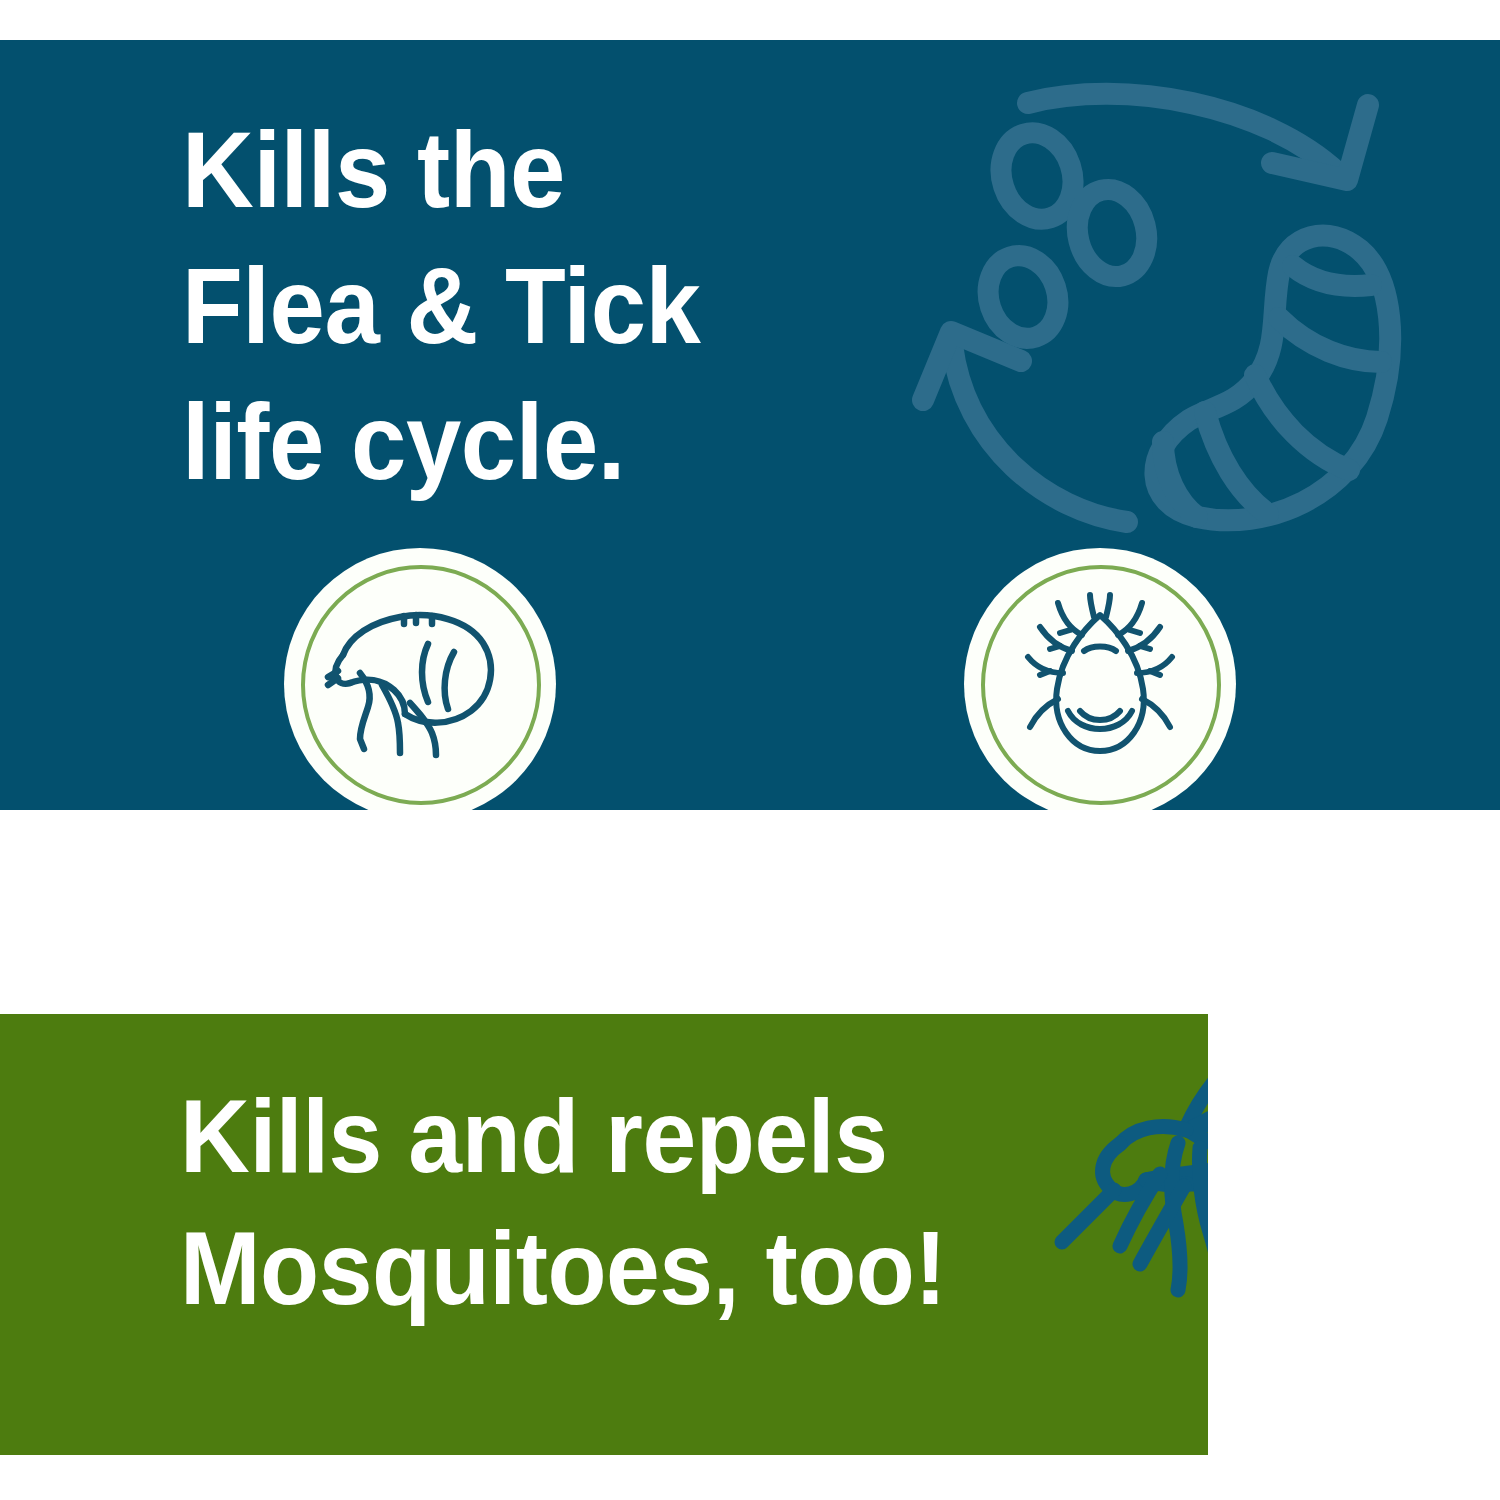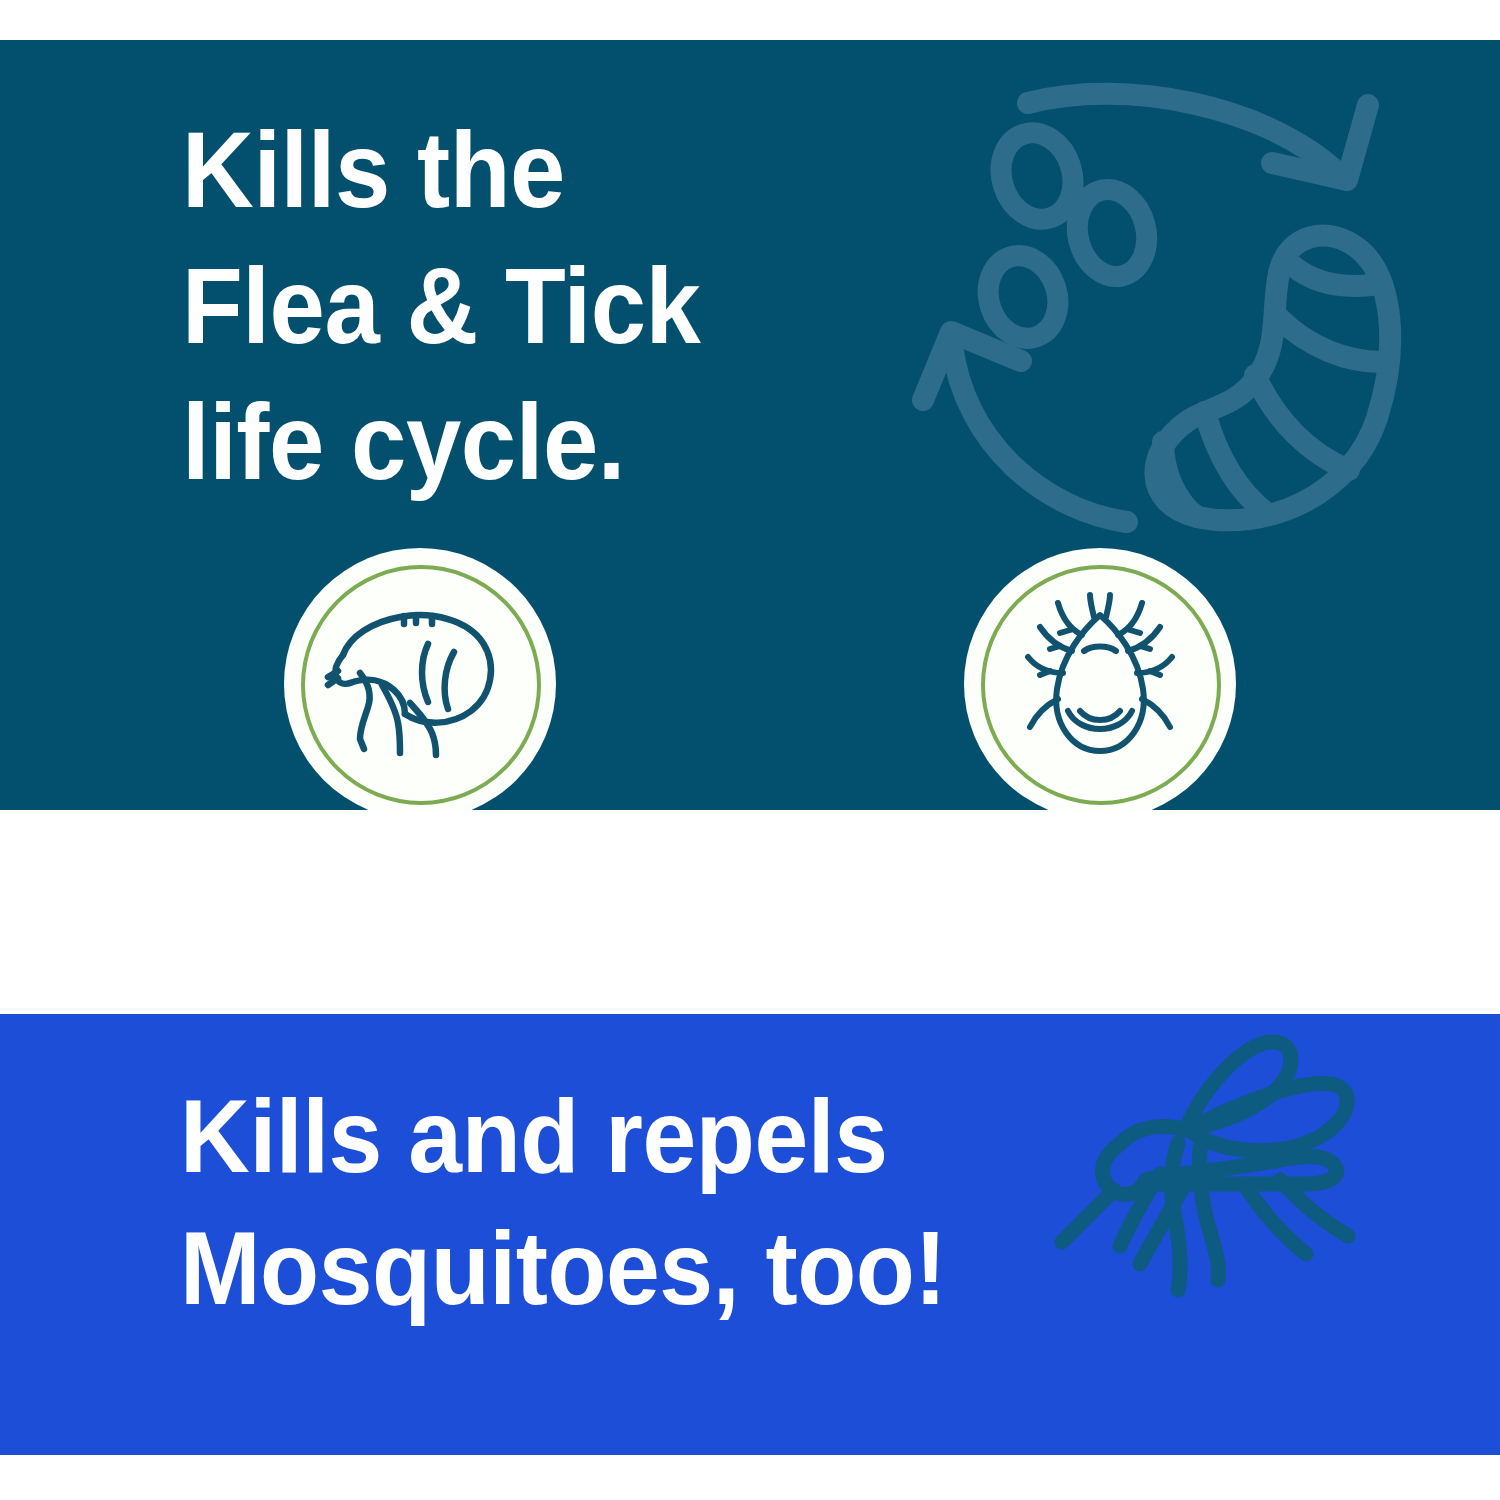--- a/index.html
+++ b/index.html
@@ -9,22 +9,22 @@
   }
   .canvas{position:relative;width:1500px;height:1500px;background:#ffffff;}
 
   
   .panel-blue{
     position:absolute;left:0;top:40px;width:1500px;height:770px;
     background:#03506e;overflow:hidden;
   }
   
   .panel-green{
-    position:absolute;left:0;top:1014px;width:1500px;height:441px;
-    background:#1d4ed8;overflow:hidden;
+    position:absolute;left:0;top:1014px;width:1208px;height:441px;
+    background:#4d7c0f;overflow:hidden;
   }
 
   
   .headline{
     position:absolute;left:182px;top:62px;
     color:#ffffff;
     font-family:"Liberation Sans Narrow","Liberation Sans",sans-serif;
     font-weight:700;
     font-size:107px;
     line-height:136px;

